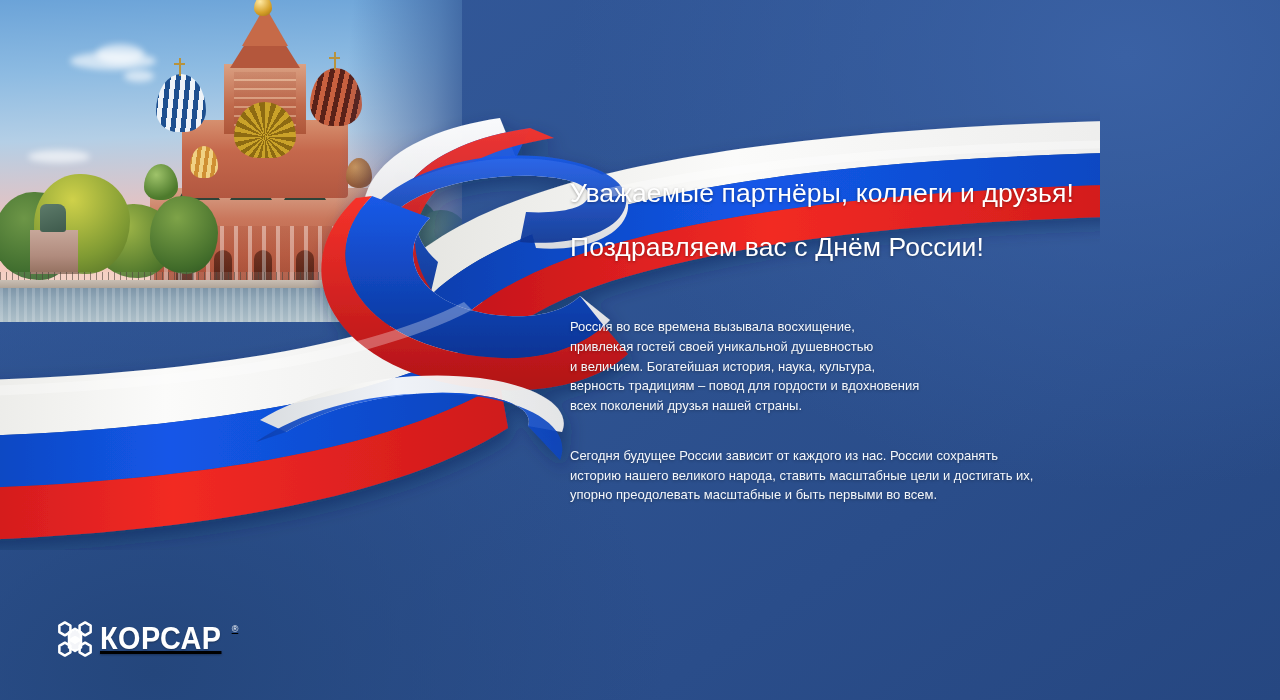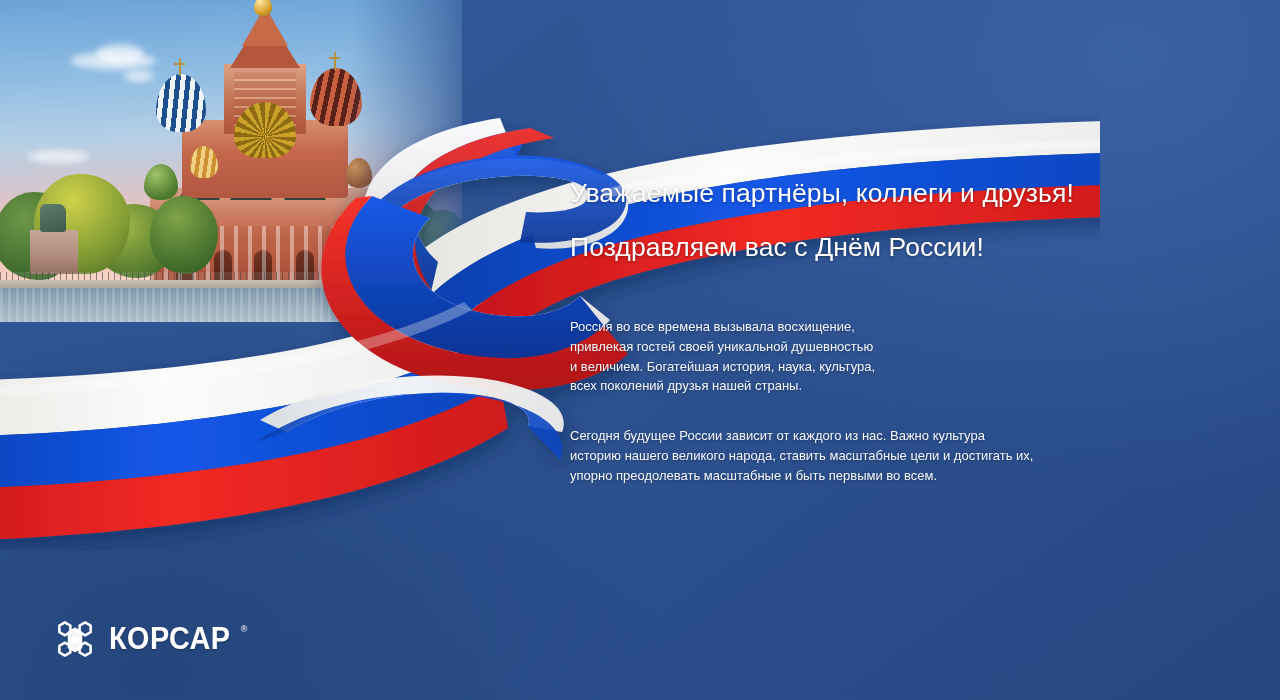--- a/index.html
+++ b/index.html
@@ -122,21 +122,21 @@
       text-shadow:0 1px 3px rgba(0,0,0,.35);}
   .h2{font-size:26.5px;line-height:1.34;font-weight:400;margin-top:18px;letter-spacing:.1px;
       text-shadow:0 1px 3px rgba(0,0,0,.35);}
   .para{font-size:13px;line-height:1.52;font-weight:400;color:#f4f7fb;
         text-shadow:0 1px 3px rgba(0,0,0,.32);}
   .p1{margin-top:52px;}
   .p2{margin-top:30px;}
   .p3{margin-top:30px;}
 
   
-  .logo{position:absolute;left:52px;bottom:38px;display:flex;align-items:center;gap:11px;}
+  .logo{position:absolute;left:52px;bottom:38px;display:flex;align-items:center;gap:2px;text-decoration:underline;}
   .logo-mark{width:46px;height:46px;display:block;}
   .logo-word{position:relative;display:flex;align-items:flex-start;}
   .logo-text{font-size:31px;font-weight:700;color:#ffffff;letter-spacing:.5px;
     font-family:"Liberation Sans","DejaVu Sans",sans-serif;transform:scaleX(.93);transform-origin:left center;
     text-shadow:0 1px 2px rgba(0,0,0,.3);}
   .logo-reg{font-size:9px;color:#ffffff;margin-left:1px;margin-top:3px;}
 </style>
 </head>
 <body>
 
@@ -277,25 +277,26 @@
   </svg>
 
   <div class="textblock">
     <div class="h1">Уважаемые партнёры, коллеги и друзья!</div>
     <div class="h2">Поздравляем вас с Днём России!</div>
 
     <div class="para p1">
       <div>Россия во все времена вызывала восхищение,</div>
       <div>привлекая гостей своей уникальной душевностью</div>
       <div>и величием. Богатейшая история, наука, культура,</div>
+      <div>верность традициям – повод для гордости и вдохновения</div>
       <div>всех поколений друзья нашей страны.</div>
     </div>
 
     <div class="para p2">
-      <div>Сегодня будущее России зависит от каждого из нас.  Важно культура</div>
+      <div>Сегодня будущее России зависит от каждого из нас.  России сохранять</div>
       <div>историю нашего великого народа, ставить масштабные цели и достигать их,</div>
       <div>упорно преодолевать масштабные и быть первыми во всем.</div>
     </div>
 
 
   </div>
 
   <div class="logo">
     <svg class="logo-mark" viewBox="0 0 100 100">
       <g fill="none" stroke="#ffffff" stroke-width="5.5" stroke-linejoin="round">

